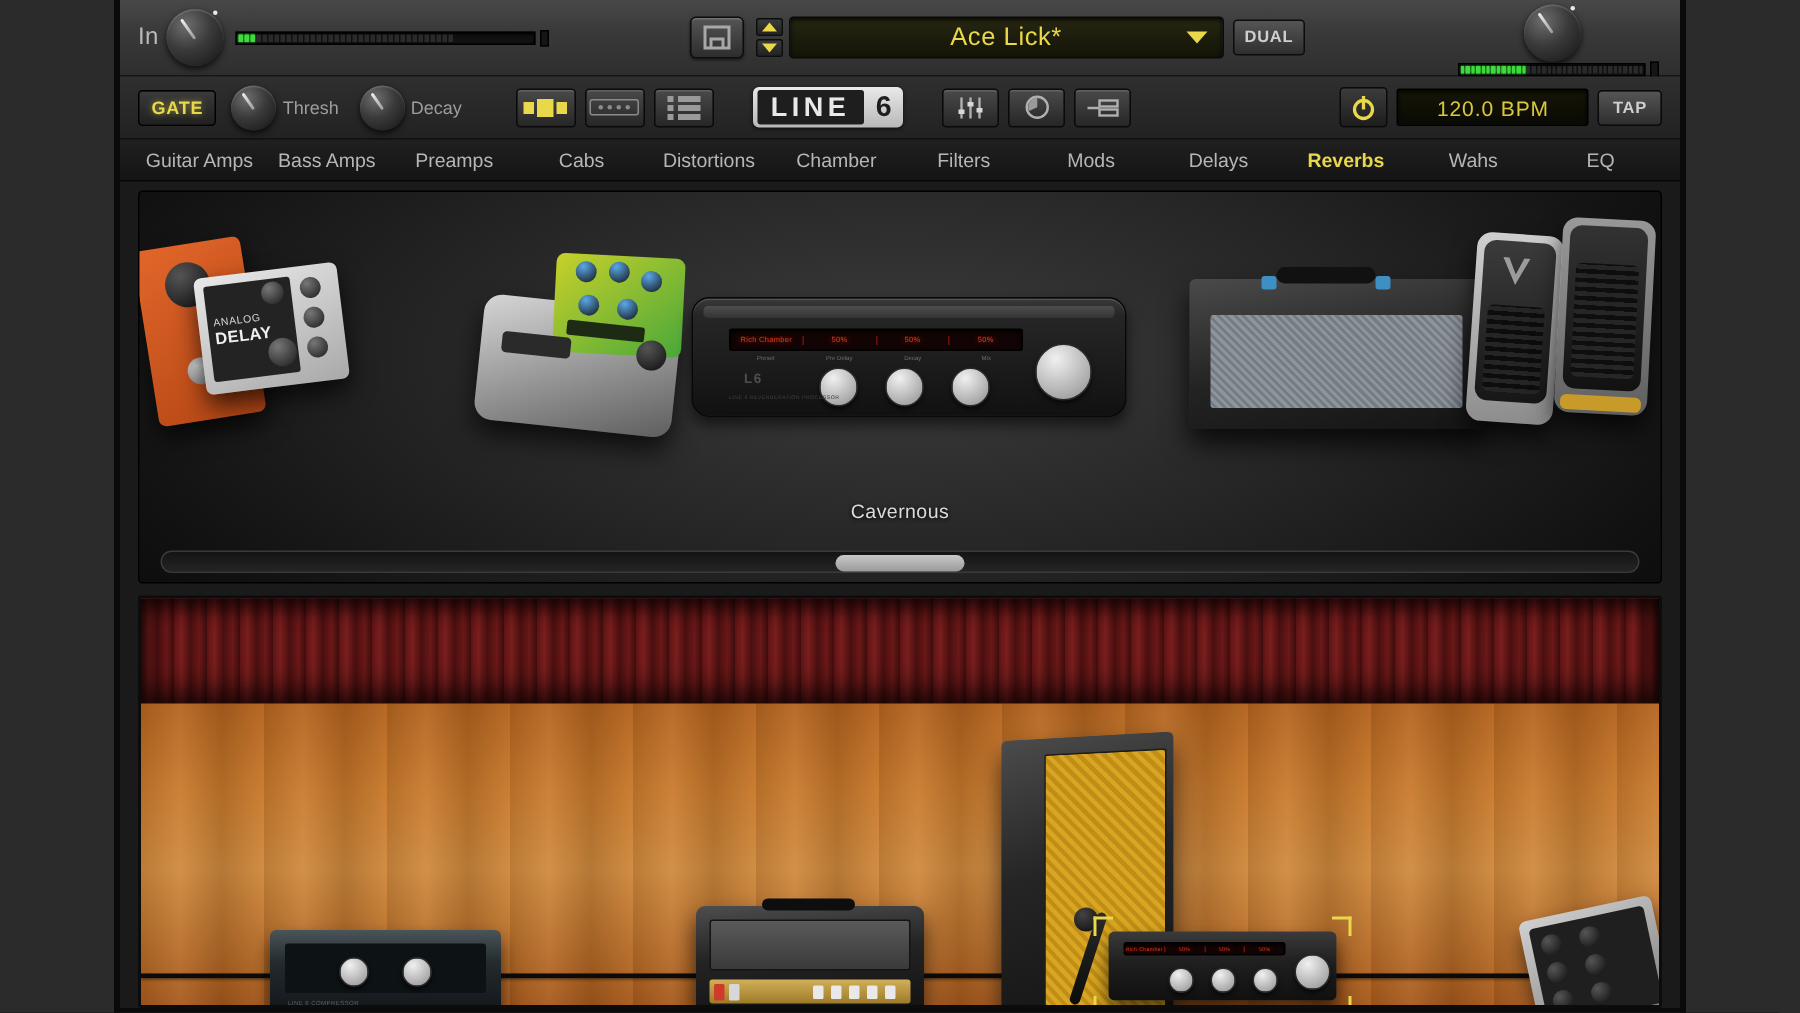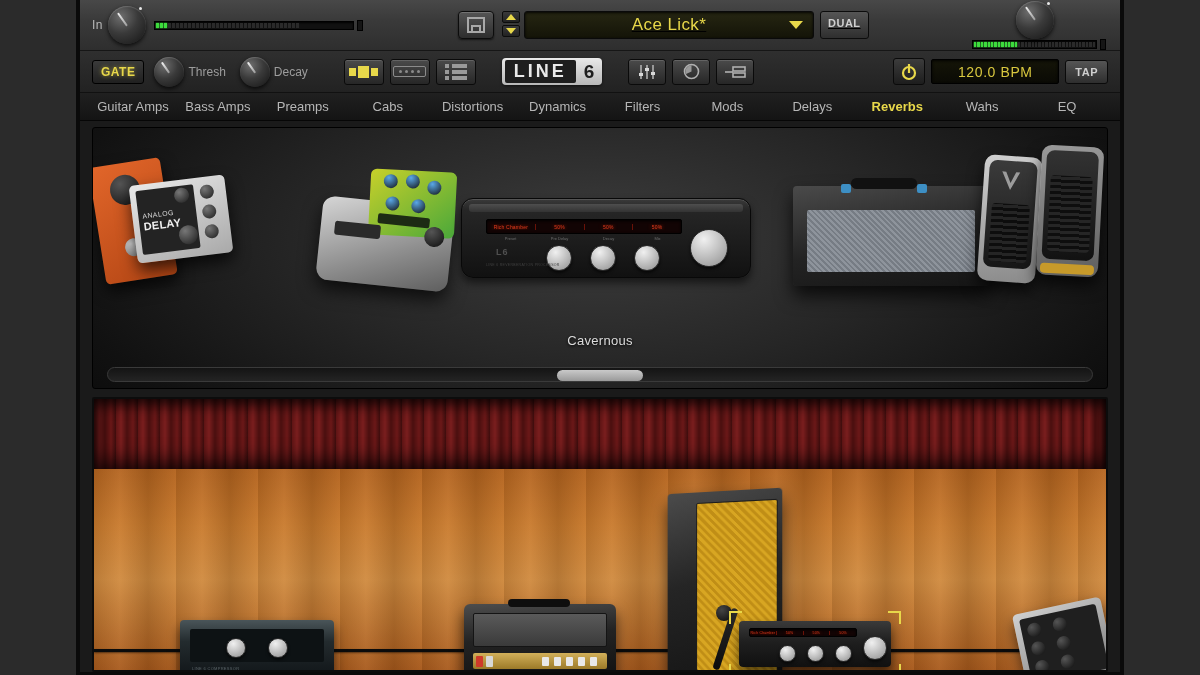--- a/index.html
+++ b/index.html
@@ -16,21 +16,21 @@
     display: flex; flex-direction: column;
   }
 
   
   .toolbar-top {
     position: relative; height: 51px; flex: 0 0 51px;
     background: linear-gradient(180deg,#484848 0%,#3a3a3a 40%,#2e2e2e 100%);
     border-bottom: 1px solid #161616;
     display: flex; align-items: center;
   }
-  .io-label { color:#b9b9b9; font-size:12px; margin:0 5px 0 12px; letter-spacing:.3px; }
+  .io-label { color:#b9b9b9; font-size:16px; margin:0 5px 0 12px; letter-spacing:.3px; }
   .knob {
     border-radius: 50%; position: relative; flex: none;
     background: radial-gradient(circle at 34% 28%, #6e6e6e 0%, #3a3a3a 45%, #141414 100%);
     box-shadow: 0 2px 4px rgba(0,0,0,.75), inset 0 1px 1px rgba(255,255,255,.18);
   }
   .knob::after {
     content:""; position:absolute; width:2px; height:42%;
     background: linear-gradient(#f2f2f2,#9a9a9a);
     left:50%; top:10%; transform-origin: 50% 100%;
     transform: translateX(-50%) rotate(-35deg); border-radius:1px;
@@ -53,21 +53,21 @@
   .meter-seg.on { background:#3ddc3d; box-shadow:0 0 2px #3ddc3d; }
   .meter-cap { width:6px; height:11px; background:#151515; border:1px solid #000; }
 
   .save-btn {
     width:36px; height:28px; margin-left:auto;
     background: linear-gradient(180deg,#555,#2d2d2d);
     border:1px solid #0c0c0c; border-radius:4px;
     display:flex; align-items:center; justify-content:center;
     box-shadow: inset 0 1px 0 rgba(255,255,255,.18), 0 1px 2px rgba(0,0,0,.6);
   }
-  .preset-area { display:flex; margin-left:8px;text-decoration:underline; }
+  .preset-area { display:flex; align-items:center; margin-left:8px; }
   .spinner { display:flex; flex-direction:column; gap:2px; margin-right:4px; }
   .spin-btn {
     width:18px; height:12px; background:linear-gradient(180deg,#3a3a3a,#222);
     border:1px solid #0c0c0c; border-radius:2px;
     display:flex; align-items:center; justify-content:center;
   }
   .tri-up { width:0;height:0;border-left:5px solid transparent;border-right:5px solid transparent;border-bottom:6px solid #e8d84a; }
   .tri-dn { width:0;height:0;border-left:5px solid transparent;border-right:5px solid transparent;border-top:6px solid #e8d84a; }
   .preset-field {
     width:290px; height:28px; background:linear-gradient(180deg,#262612,#141408);
@@ -508,21 +508,21 @@
       <div class="tap-btn">TAP</div>
     </div>
   </div>
 
   <div class="tabs" id="tabs">
       <div class="tab">Guitar Amps</div>
       <div class="tab">Bass Amps</div>
       <div class="tab">Preamps</div>
       <div class="tab">Cabs</div>
       <div class="tab">Distortions</div>
-      <div class="tab">Dynamics</div>
+      <div class="tab">Chamber</div>
       <div class="tab">Filters</div>
       <div class="tab">Mods</div>
       <div class="tab">Delays</div>
       <div class="tab active">Reverbs</div>
       <div class="tab">Wahs</div>
       <div class="tab">EQ</div>
     </div>
 
   <div class="browser">
 

